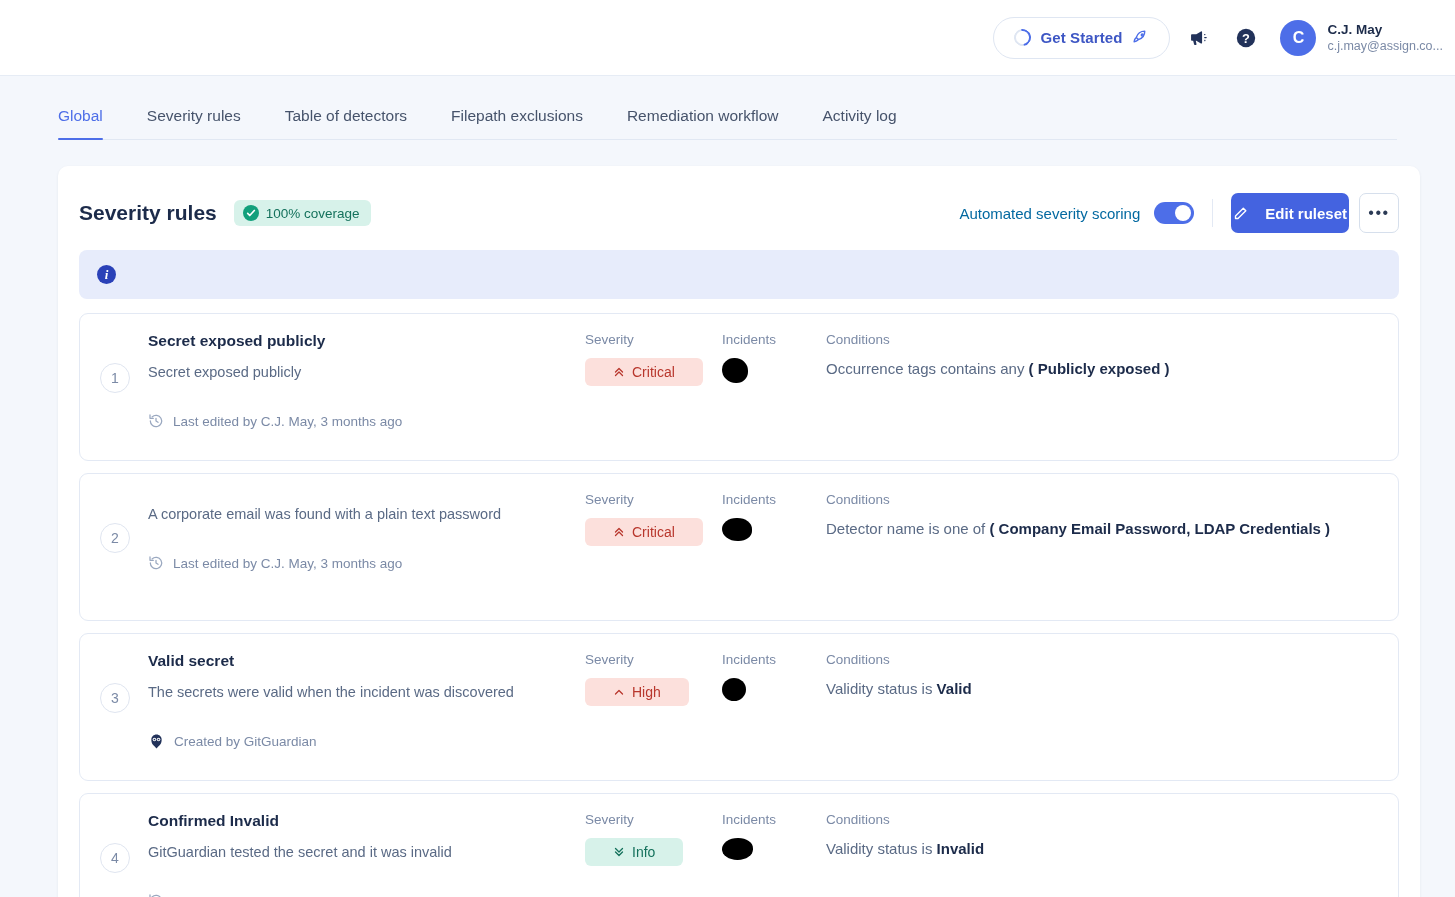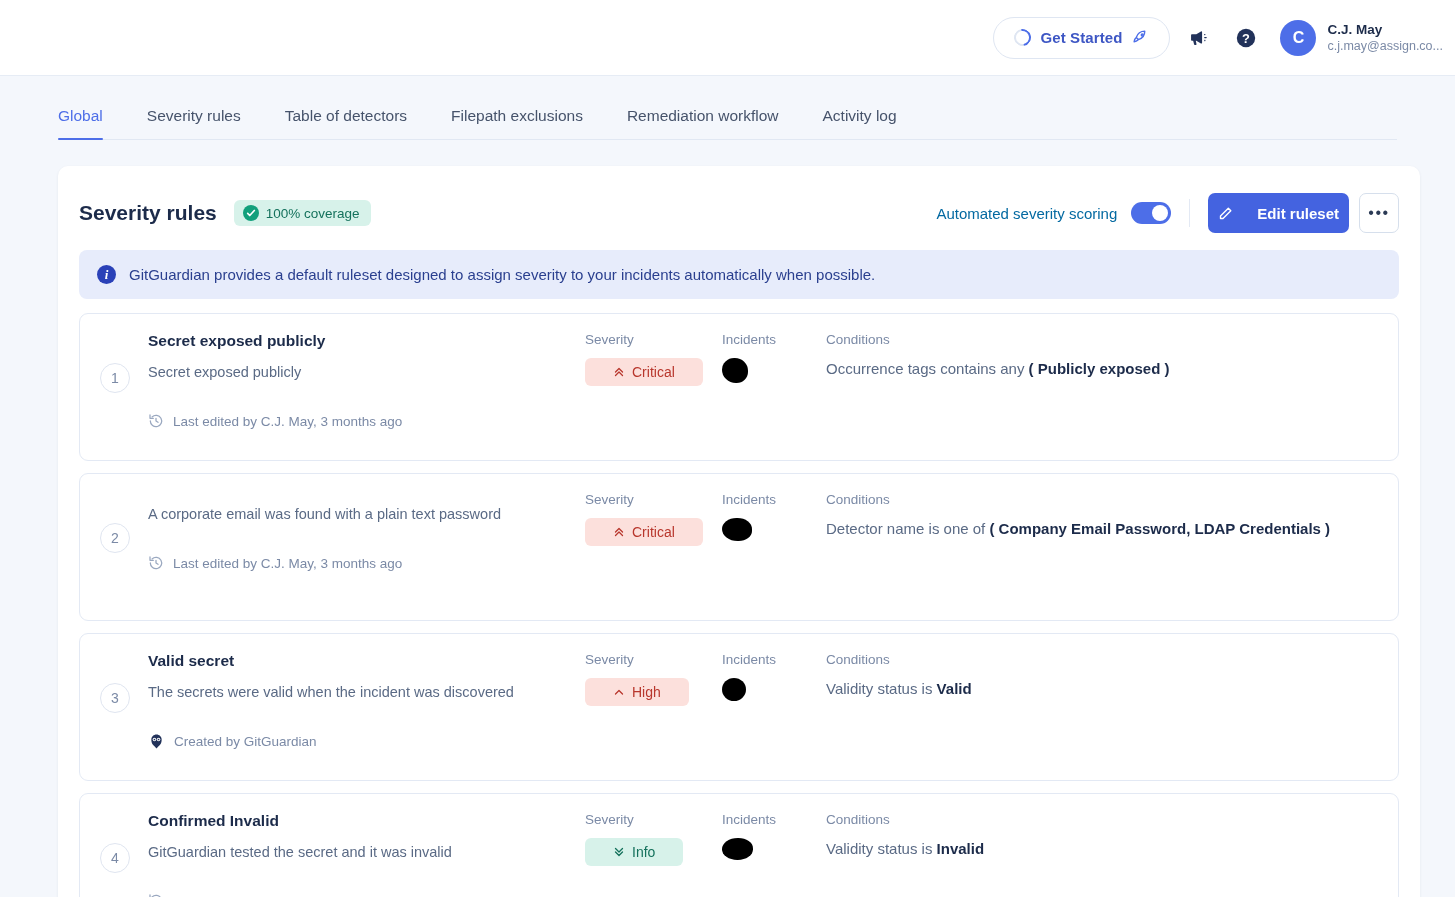--- a/index.html
+++ b/index.html
@@ -98,23 +98,23 @@
   .toggle {
     width: 40px; height: 22px; border-radius: 11px; background: #4d6ee8;
     position: relative; cursor: pointer;
   }
   .toggle .knob {
     position: absolute; top: 3px; right: 3px;
     width: 16px; height: 16px; border-radius: 50%; background: #fff;
   }
   .divider-v { width: 1px; height: 28px; background: #e3e9f4; margin: 0 18px; }
   .btn-primary {
-    display: flex; align-items: center; gap: 24px;
+    display: flex; align-items: center; gap: 17px;
     background: #4463e0; color: #fff; border: none;
-    height: 40px; padding: 0 10px; border-radius: 7px;
+    height: 40px; padding: 0 2px; border-radius: 7px;
     font-size: 15px; font-weight: bold; cursor: pointer;
     font-family: "Liberation Sans", sans-serif;
   }
   .btn-ghost {
     width: 40px; height: 40px; margin-left: 10px;
     border: 1px solid #d6dfec; border-radius: 7px; background: #fff;
     display: flex; align-items: center; justify-content: center; cursor: pointer;
     color: #2b3a55; font-size: 16px; letter-spacing: 1.5px;
   }
 
@@ -259,21 +259,20 @@
         <span>Edit ruleset</span>
       </button>
       <button class="btn-ghost">
         <span>•••</span>
       </button>
     </div>
   </div>
 
   <div class="info-banner">
     <span class="info-dot">i</span>
-    <span class="info-text">GitGuardian provides a default ruleset designed to assign severity to your incidents automatically when possible.</span>
   </div>
 
   <div class="rules">
 
     <div class="rule">
       <div class="rule-num">1</div>
       <div class="rule-main">
         <div class="rule-name">Secret exposed publicly</div>
         <div class="rule-desc">Secret exposed publicly</div>
         <div class="rule-meta">

